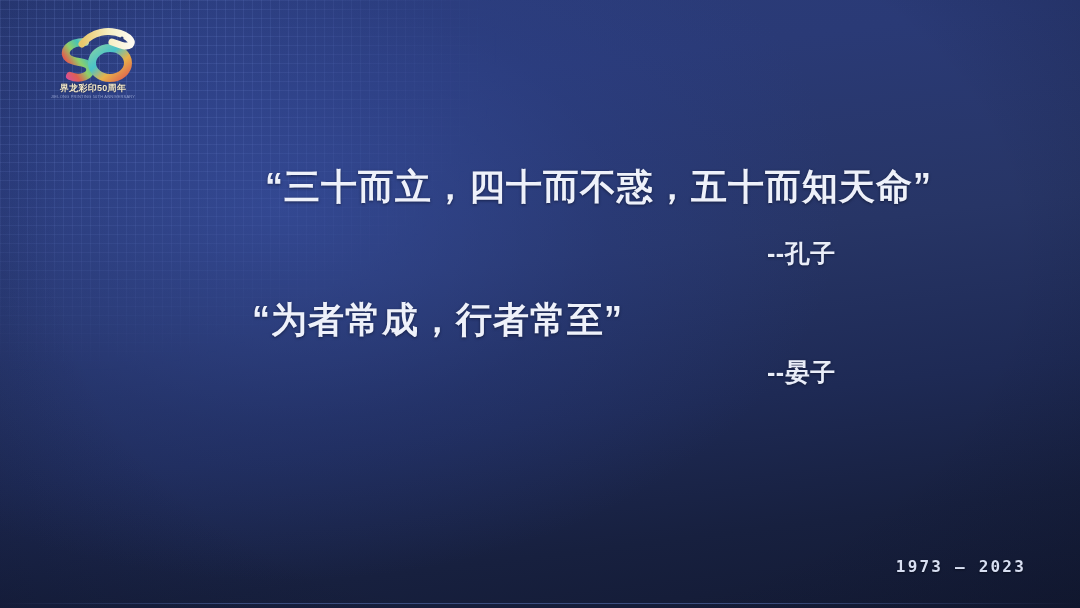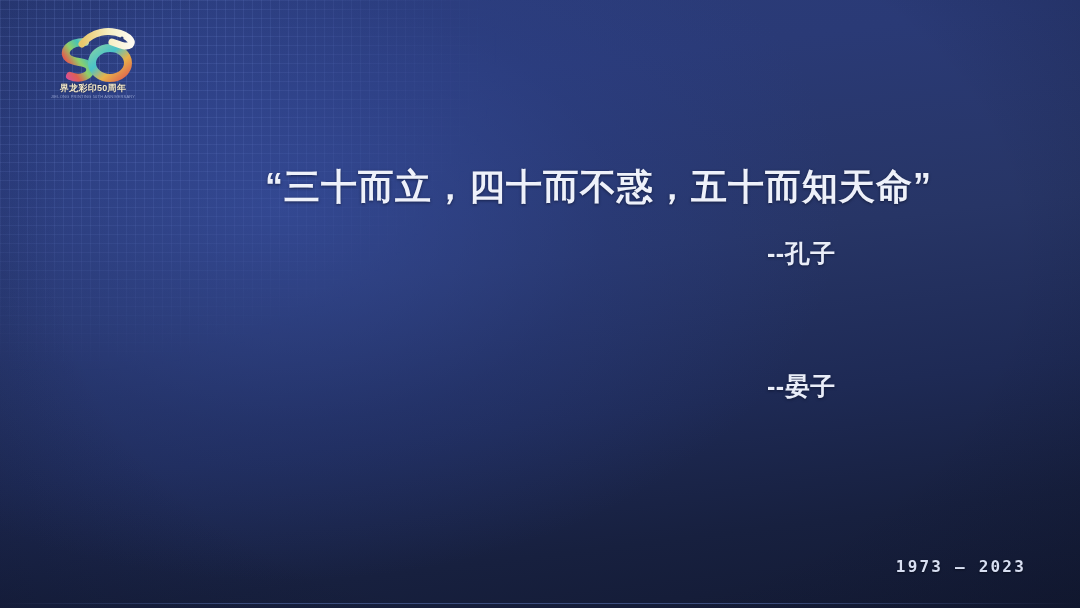--- a/index.html
+++ b/index.html
@@ -104,21 +104,21 @@
   .attrib {
     position: absolute;
     color: #e9edf8;
     font-size: 25px;
     font-weight: bold;
     letter-spacing: 0.5px;
     white-space: nowrap;
     text-shadow: 0 1px 3px rgba(6,10,28,0.5);
   }
   #attrib-1 { left: 767px; top: 237px; }
-  #attrib-2 { left: 767px; top: 370px; }
+  #attrib-2 { left: 767px; top: 356px; }
 
   
   #year-range {
     position: absolute;
     right: 54px;
     bottom: 32px;
     font-family: "DejaVu Sans Mono", "Liberation Mono", monospace;
     font-size: 16px;
     font-weight: bold;
     letter-spacing: 2.2px;
@@ -165,17 +165,18 @@
       <circle cx="84" cy="16" r="1.6" fill="#2a3a76"></circle>
     </svg>
 
     <div id="logo-title">界龙彩印50周年</div>
     <div id="logo-sub">JIELONG PRINTING 50TH ANNIVERSARY</div>
   </div>
 
   <div class="quote" id="quote-1">“三十而立，四十而不惑，五十而知天命”</div>
   <div class="attrib" id="attrib-1">--孔子</div>
 
+  <div class="quote" id="quote-2">“为者常成，行者常至”</div>
   <div class="attrib" id="attrib-2">--晏子</div>
 
   <div id="year-range">1973 — 2023</div>
 
 </div>
 
 </body></html>

